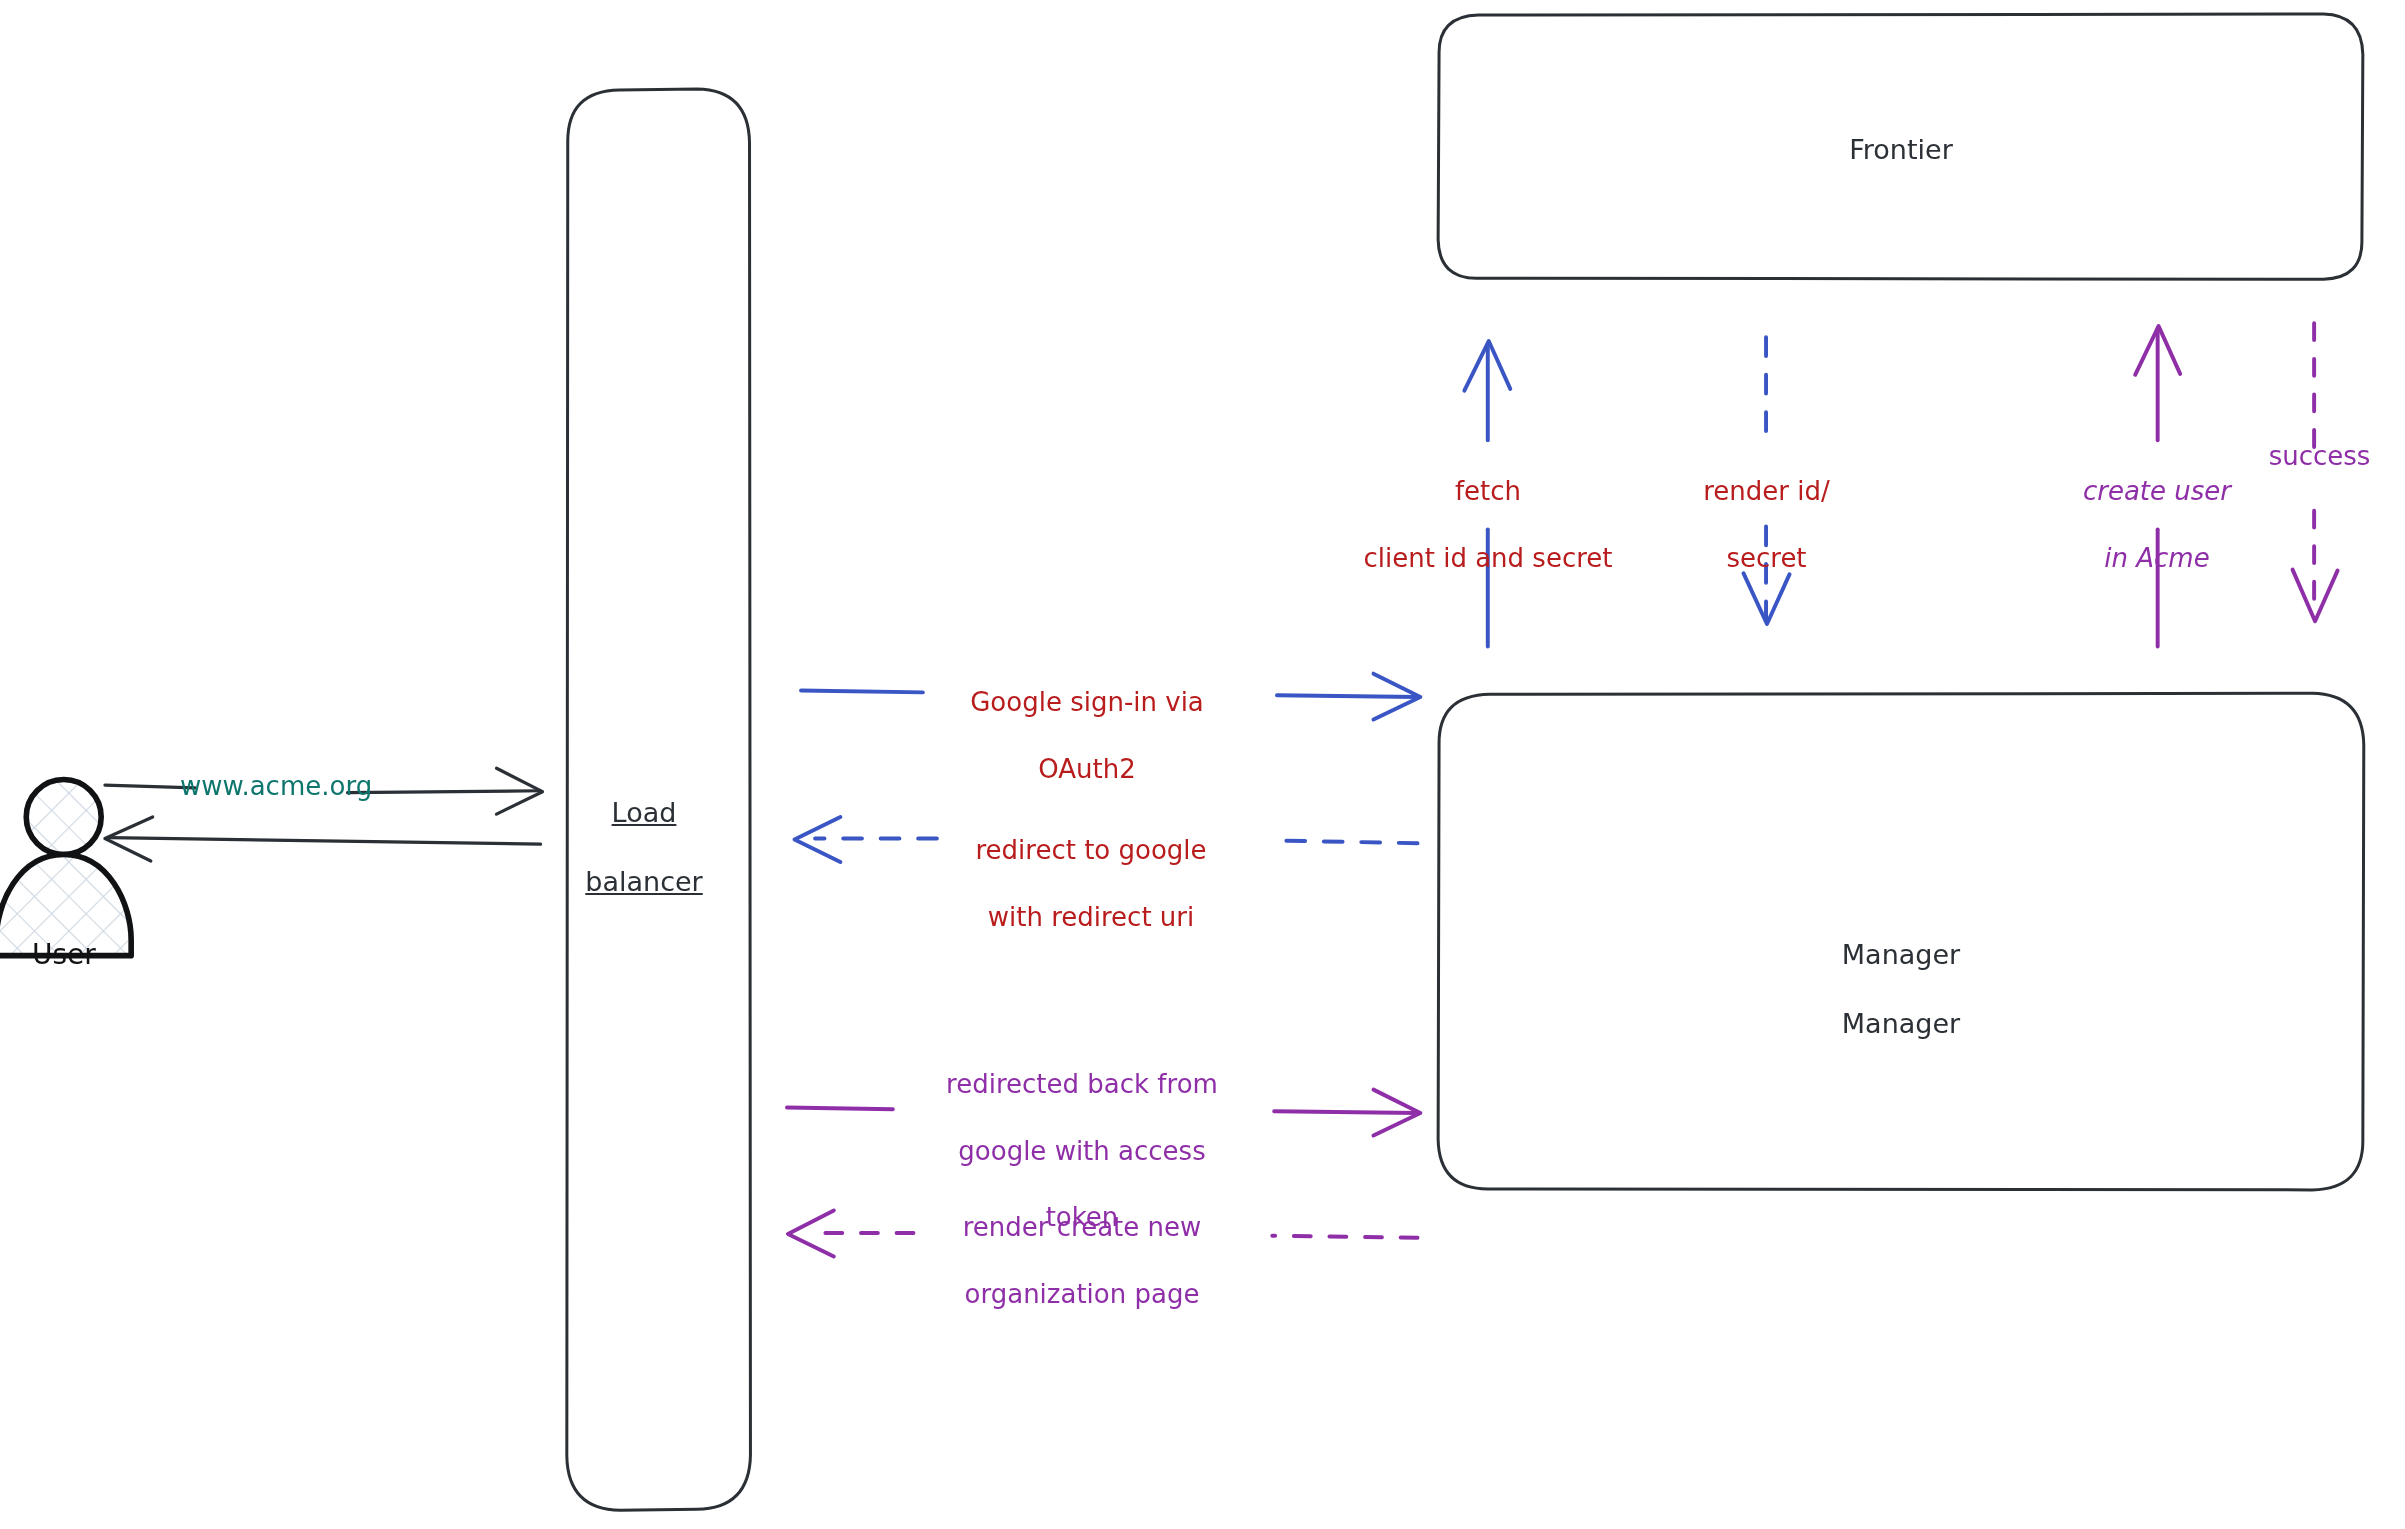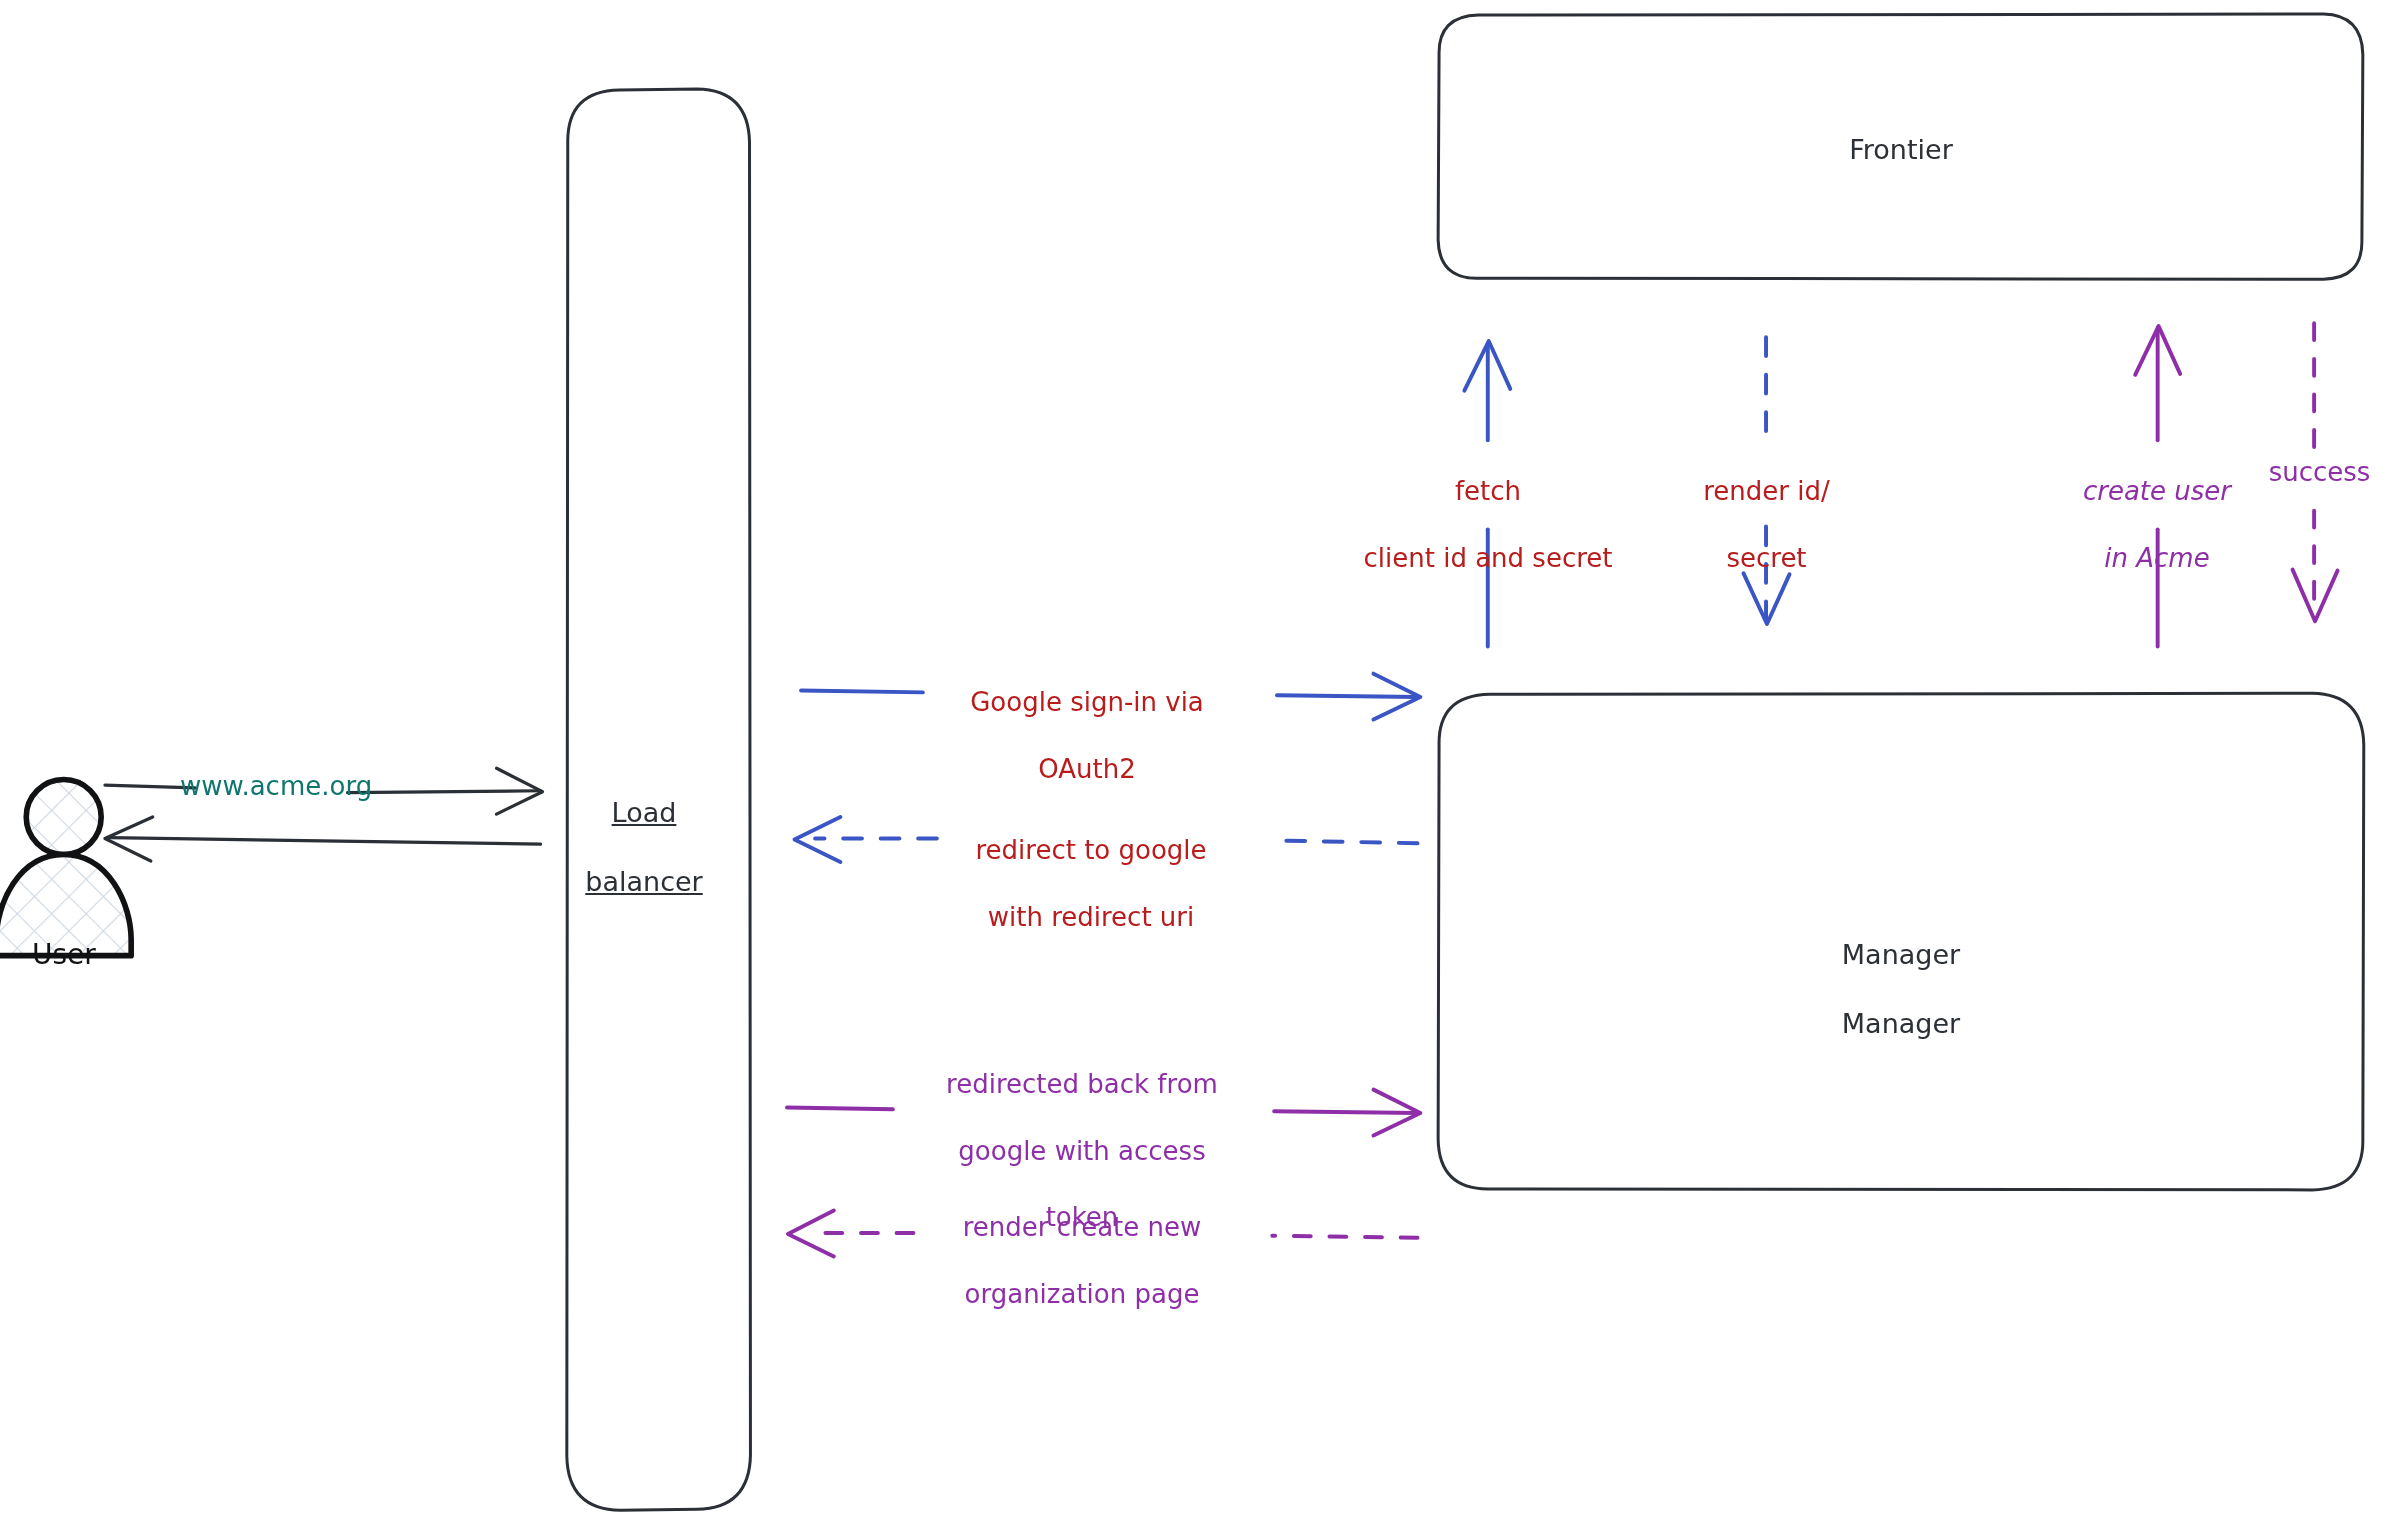--- a/index.html
+++ b/index.html
@@ -262,16 +262,16 @@
   <div class="lbl edge-label-blue" style="left:1656px; top:442px; width:221px;">
     <span>render id/</span>
     <span>secret</span>
   </div>
 
   <div class="lbl edge-label-purple" style="left:2039px; top:442px; width:236px;font-style:italic;">
     <span>create user</span>
     <span>in Acme</span>
   </div>
 
-  <div class="lbl edge-label-purple" style="left:2237px; top:456px; width:165px;">success</div>
+  <div class="lbl edge-label-purple" style="left:2237px; top:440px; width:165px;">success</div>
 
 </div>
 
 
 </body></html>

